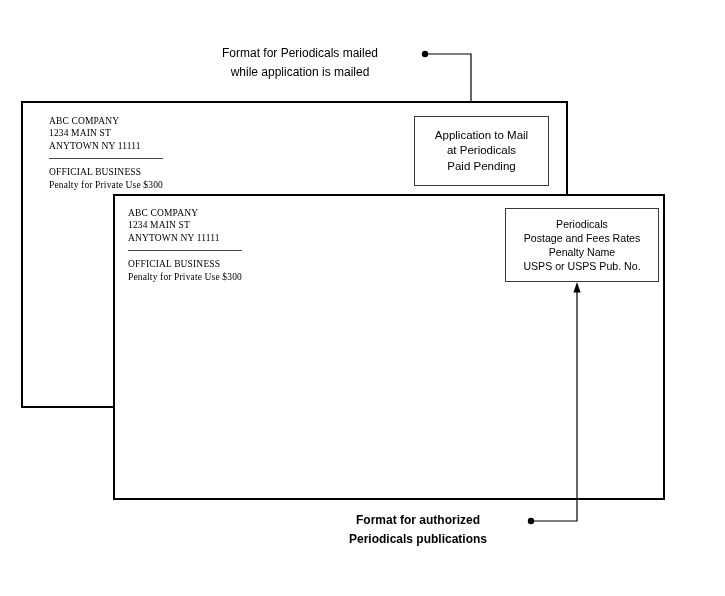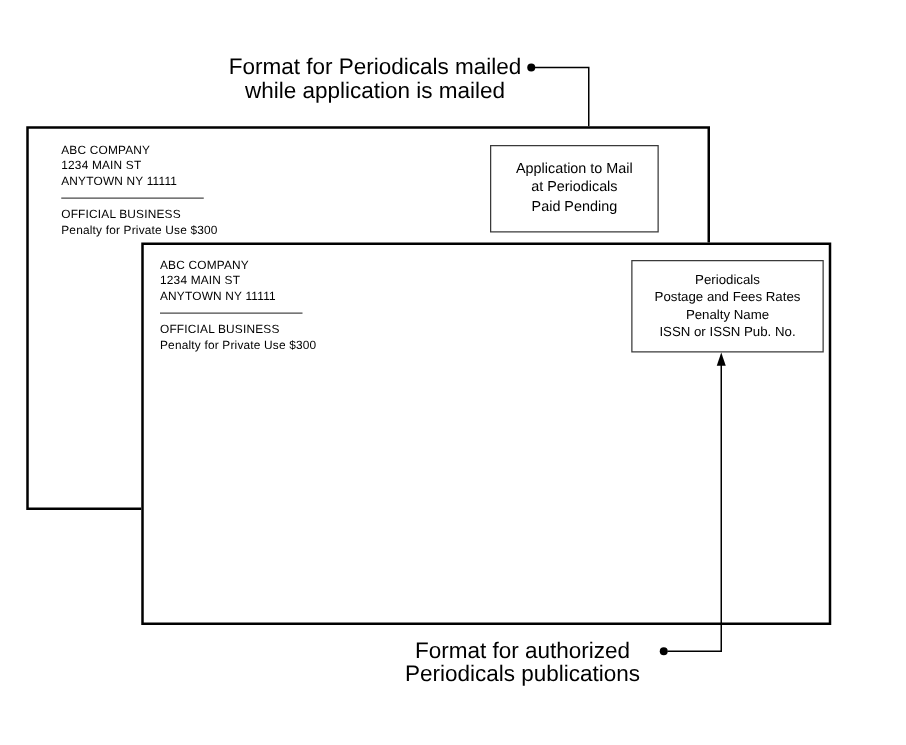--- a/index.html
+++ b/index.html
@@ -15,35 +15,36 @@
     position: relative;
     width: 725px;
     height: 596px;
     background: #ffffff;
     overflow: hidden;
   }
 
   
   .callout {
     position: absolute;
-    font-size: 18px;
+    font-size: 12px;
     line-height: 19px;
     color: #000000;
     white-space: nowrap;
     text-align: center;
   }
   #callout-top {
     left: 176px;
     top: 44px;
     width: 248px;
   }
   #callout-bottom {
     left: 306px;
     top: 511px;
     width: 224px;
+    font-weight: bold;
   }
   .callout-line { display: block; }
 
   
   .leader-svg {
     position: absolute;
     left: 0;
     top: 0;
     width: 725px;
     height: 596px;
@@ -74,21 +75,21 @@
   .address-block {
     position: absolute;
     font-size: 9.5px;
     line-height: 12.4px;
     letter-spacing: 0.15px;
     color: #000000;
     white-space: nowrap;
   }
   #address-top { left: 26px; top: 12px; }
   #address-bottom { left: 13px; top: 11px; }
-  .addr-line { display: block; }
+  .addr-line { display: block; font-family: Liberation Serif, serif; }
   .addr-rule {
     width: 114px;
     height: 0;
     border-top: 1px solid #4a4a4a;
     margin: 6px 0 7px 0;
   }
 
   
   .indicia {
     position: absolute;
@@ -99,21 +100,21 @@
     flex-direction: column;
     align-items: center;
     justify-content: center;
     font-size: 11.5px;
     line-height: 15.5px;
     color: #000000;
     white-space: nowrap;
     text-align: center;
   }
   #indicia-top {
-    left: 369px;
+    left: 391px;
     top: 13px;
     width: 135px;
     height: 70px;
     justify-content: center;
   }
   #indicia-bottom {
     left: 390px;
     top: 12px;
     width: 154px;
     height: 74px;
@@ -173,21 +174,21 @@
       <span class="addr-line">ANYTOWN NY 11111</span>
       <div class="addr-rule"></div>
       <span class="addr-line">OFFICIAL BUSINESS</span>
       <span class="addr-line">Penalty for Private Use $300</span>
     </div>
 
     <div class="indicia" id="indicia-bottom">
       <span class="indicia-line">Periodicals</span>
       <span class="indicia-line">Postage and Fees Rates</span>
       <span class="indicia-line">Penalty Name</span>
-      <span class="indicia-line">ISSN or ISSN Pub. No.</span>
+      <span class="indicia-line">USPS or USPS Pub. No.</span>
     </div>
 
   </div>
 
   <svg class="leader-svg" viewBox="0 0 725 596">
     <g>
       <circle cx="531" cy="521" r="3.2" fill="#000000"></circle>
       <path d="M 534 521 L 577 521 L 577 291" stroke="#000000" stroke-width="1.2" fill="none"></path>
       <path d="M 577 282 L 573.4 292.5 L 580.6 292.5 Z" fill="#000000"></path>
     </g>

